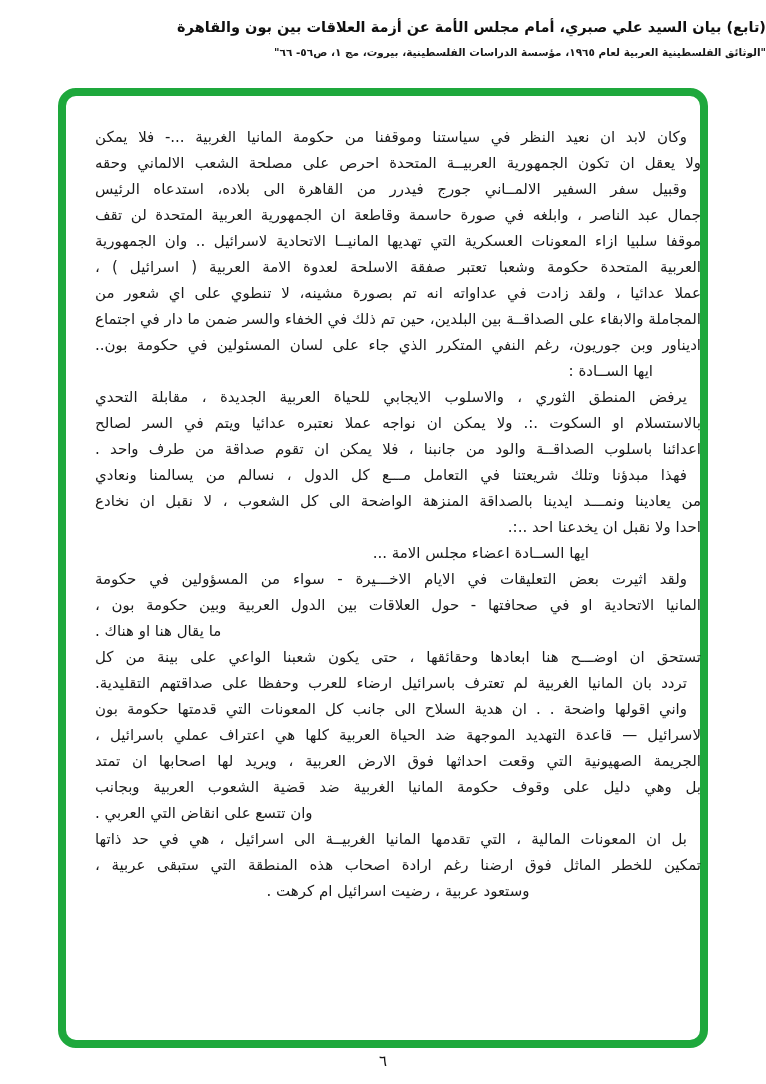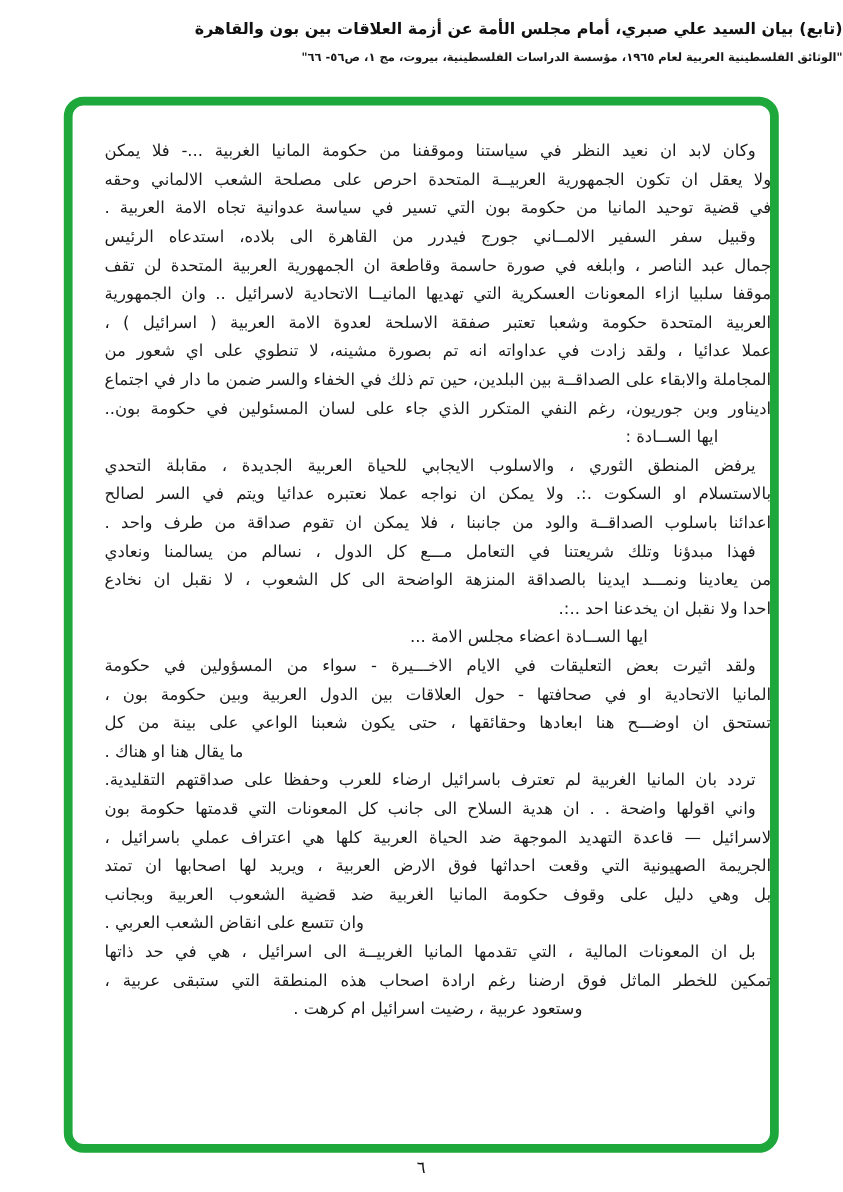--- a/index.html
+++ b/index.html
@@ -89,46 +89,45 @@
   <div class="doc-header">
     <div class="doc-title">(تابع) بيان السيد علي صبري، أمام مجلس الأمة عن أزمة العلاقات بين بون والقاهرة</div>
     <div class="doc-source">"الوثائق الفلسطينية العربية لعام ١٩٦٥، مؤسسة الدراسات الفلسطينية، بيروت، مج ١، ص٥٦- ٦٦"</div>
   </div>
 
   <div class="frame"></div>
 
   <div class="text-block">
     <div class="ln ind">وكان لابد ان نعيد النظر في سياستنا وموقفنا من حكومة المانيا الغربية ...- فلا يمكن</div>
     <div class="ln">ولا يعقل ان تكون الجمهورية العربيــة المتحدة احرص على مصلحة الشعب الالماني وحقه</div>
-    <div class="ln">في قضية توحيد المانيا من حكومة بون التي تسير في سياسة عدوانية تجاه الامة العربية .</div>
     <div class="ln ind">وقبيل سفر السفير الالمــاني جورج فيدرر من القاهرة الى بلاده، استدعاه الرئيس</div>
     <div class="ln">جمال عبد الناصر ، وابلغه في صورة حاسمة وقاطعة ان الجمهورية العربية المتحدة لن تقف</div>
     <div class="ln">موقفا سلبيا ازاء المعونات العسكرية التي تهديها المانيــا الاتحادية لاسرائيل .. وان الجمهورية</div>
     <div class="ln">العربية المتحدة حكومة وشعبا تعتبر صفقة الاسلحة لعدوة الامة العربية ( اسرائيل ) ،</div>
     <div class="ln">عملا عدائيا ، ولقد زادت في عداواته انه تم بصورة مشينه، لا تنطوي على اي شعور من</div>
     <div class="ln">المجاملة والابقاء على الصداقــة بين البلدين، حين تم ذلك في الخفاء والسر ضمن ما دار في اجتماع</div>
     <div class="ln">اديناور وبن جوريون، رغم النفي المتكرر الذي جاء على لسان المسئولين في حكومة بون..</div>
     <div class="ln r mr45">ايها الســادة :</div>
     <div class="ln ind">يرفض المنطق الثوري ، والاسلوب الايجابي للحياة العربية الجديدة ، مقابلة التحدي</div>
     <div class="ln">بالاستسلام او السكوت .:. ولا يمكن ان نواجه عملا نعتبره عدائيا ويتم في السر لصالح</div>
     <div class="ln">اعدائنا باسلوب الصداقــة والود من جانبنا ، فلا يمكن ان تقوم صداقة من طرف واحد .</div>
     <div class="ln ind">فهذا مبدؤنا وتلك شريعتنا في التعامل مـــع كل الدول ، نسالم من يسالمنا ونعادي</div>
     <div class="ln">من يعادينا ونمـــد ايدينا بالصداقة المنزهة الواضحة الى كل الشعوب ، لا نقبل ان نخادع</div>
     <div class="ln r">احدا ولا نقبل ان يخدعنا احد ..:.</div>
     <div class="ln r mr110">ايها الســادة اعضاء مجلس الامة ...</div>
     <div class="ln ind">ولقد اثيرت بعض التعليقات في الايام الاخـــيرة - سواء من المسؤولين في حكومة</div>
     <div class="ln">المانيا الاتحادية او في صحافتها - حول العلاقات بين الدول العربية وبين حكومة بون ،</div>
+    <div class="ln l">ما يقال هنا او هناك .</div>
     <div class="ln">تستحق ان اوضـــح هنا ابعادها وحقائقها ، حتى يكون شعبنا الواعي على بينة من كل</div>
-    <div class="ln l">ما يقال هنا او هناك .</div>
     <div class="ln ind">تردد بان المانيا الغربية لم تعترف باسرائيل ارضاء للعرب وحفظا على صداقتهم التقليدية.</div>
     <div class="ln ind">واني اقولها واضحة . . ان هدية السلاح الى جانب كل المعونات التي قدمتها حكومة بون</div>
     <div class="ln">لاسرائيل — قاعدة التهديد الموجهة ضد الحياة العربية كلها هي اعتراف عملي باسرائيل ،</div>
     <div class="ln">الجريمة الصهيونية التي وقعت احداثها فوق الارض العربية ، ويريد لها اصحابها ان تمتد</div>
     <div class="ln">بل وهي دليل على وقوف حكومة المانيا الغربية ضد قضية الشعوب العربية وبجانب</div>
-    <div class="ln l">وان تتسع على انقاض الشعب العربي .</div>
+    <div class="ln l">وان تتسع على انقاض التي العربي .</div>
     <div class="ln ind">بل ان المعونات المالية ، التي تقدمها المانيا الغربيــة الى اسرائيل ، هي في حد ذاتها</div>
     <div class="ln">تمكين للخطر الماثل فوق ارضنا رغم ارادة اصحاب هذه المنطقة التي ستبقى عربية ،</div>
     <div class="ln c">وستعود عربية ، رضيت اسرائيل ام كرهت .</div>
   </div>
 
   <div class="page-number">٦</div>
 
 </div>
 
 </body></html>

